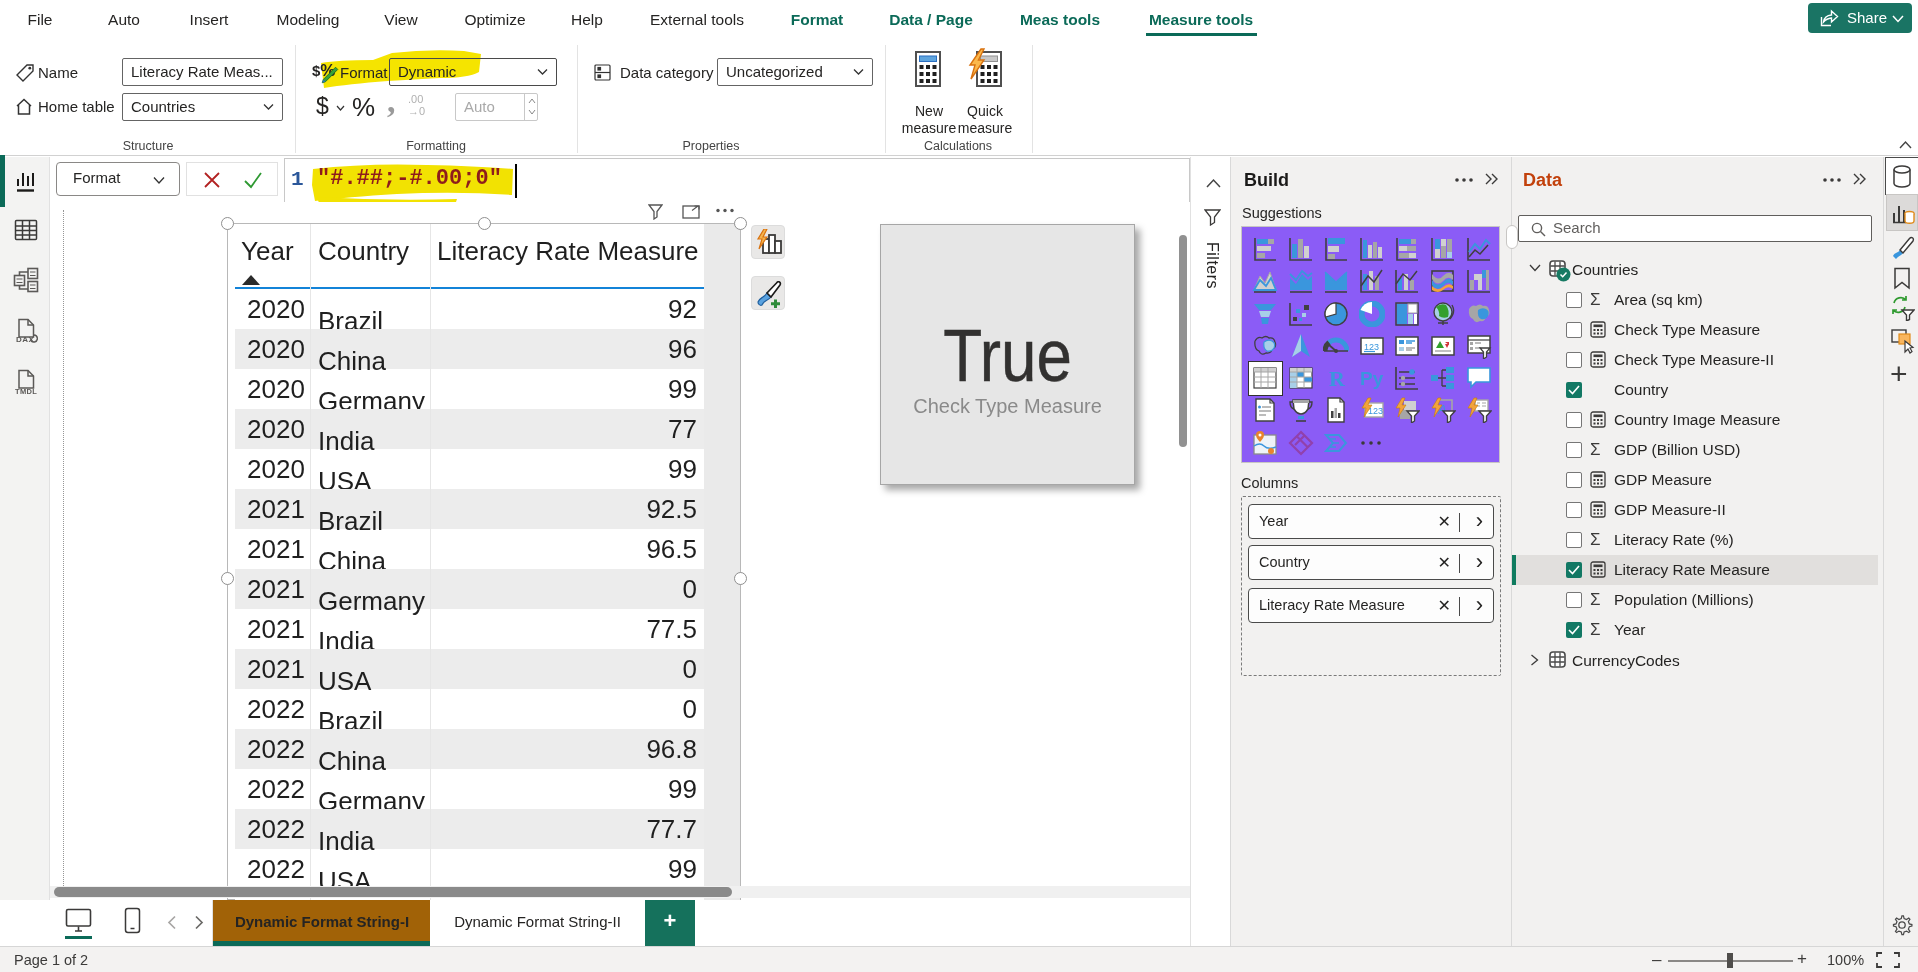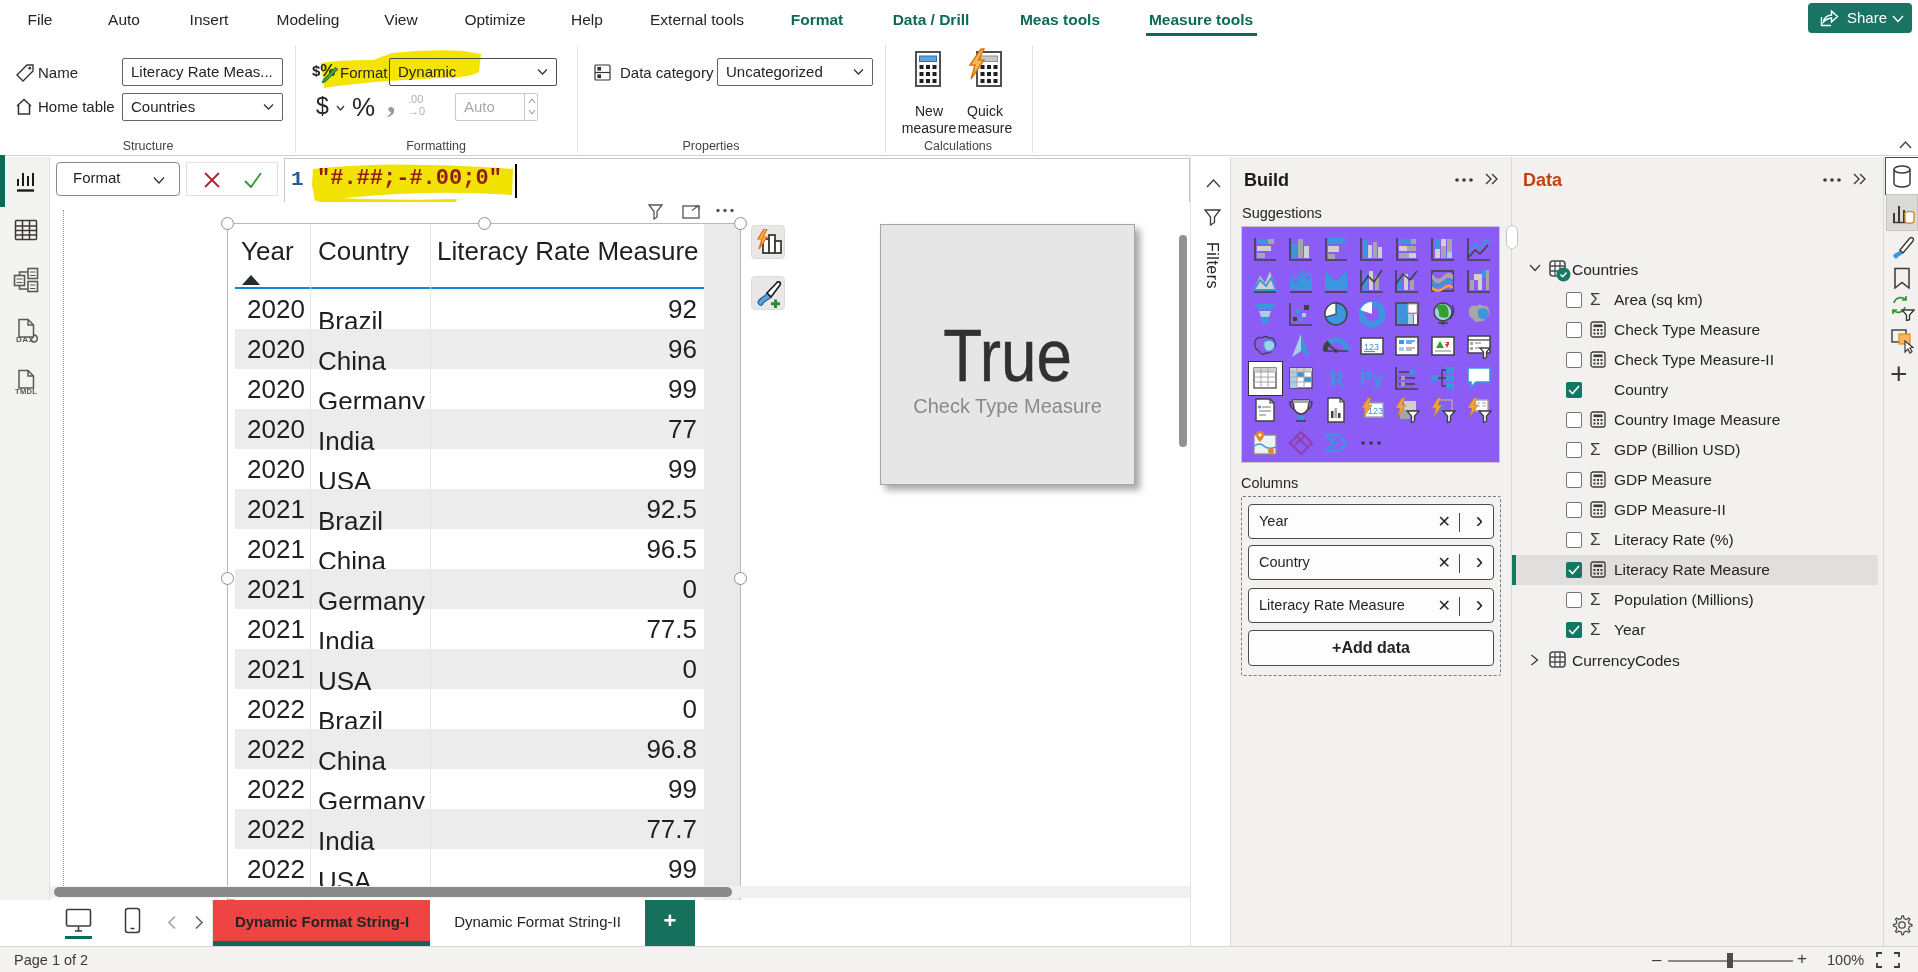--- a/index.html
+++ b/index.html
@@ -75,21 +75,21 @@
   <div id="menubar">
     <div class="mitem" style="left:20px;  width:40px;">File</div>
     <div class="mitem" style="left:95px;  width:58px;">Auto</div>
     <div class="mitem" style="left:182px; width:54px;">Insert</div>
     <div class="mitem" style="left:266px; width:84px;">Modeling</div>
     <div class="mitem" style="left:378px; width:46px;">View</div>
     <div class="mitem" style="left:456px; width:78px;">Optimize</div>
     <div class="mitem" style="left:565px; width:44px;">Help</div>
     <div class="mitem" style="left:638px; width:118px;">External tools</div>
     <div class="mitem mteal" style="left:783px; width:68px; font-weight:bold;">Format</div>
-    <div class="mitem mteal" style="left:884px; width:94px; font-weight:bold;">Data / Drill</div>
+    <div class="mitem mteal" style="left:884px; width:94px; font-weight:bold;">Data / Page</div>
     <div class="mitem mteal" style="left:1012px; width:96px; font-weight:bold;">Meas tools</div>
     <div class="mitem mteal" style="left:1143px; width:116px; font-weight:bold;">Measure tools</div>
     <div style="position:absolute; left:1146px; top:33px; width:111px; height:3px; background:#0b6a58;"></div>
     <div id="sharebtn">
       <svg class="abs" style="left:12px; top:6px;" width="19" height="18" viewBox="0 0 19 18" fill="none" stroke="#fff" stroke-width="1.4">
         <path d="M1.5 8 L1.5 16.5 L11 16.5"></path>
         <path d="M3.5 13 Q4.5 6.5 11.5 6 L11.5 2 L17.5 7.5 L11.5 13 L11.5 9 Q6.5 9.5 3.5 13 Z"></path>
       </svg>
       <span style="position:absolute; left:39px; top:6px;">Share</span>
       <svg class="abs" style="left:84px; top:12px;" width="12" height="8" viewBox="0 0 12 8" fill="none" stroke="#fff" stroke-width="1.5">
@@ -698,34 +698,40 @@
           <circle cx="4" cy="13" r="1.8" fill="#3b3a39"></circle>
           <circle cx="12" cy="13" r="1.8" fill="#3b3a39"></circle>
           <circle cx="20" cy="13" r="1.8" fill="#3b3a39"></circle>
         </svg>
     </div>
     <div class="abs" style="left:10px; top:318px; font-size:14.5px;">Columns</div>
     <div class="abs" style="left:10px; top:339px; width:260px; height:180px; border:1px dashed #7a7a7a; border-radius:2px;"></div>
     <div class="pill" style="top:347px;">Year<span class="pillx">✕</span><span class="pillsep"></span><span class="pillc">›</span></div>
     <div class="pill" style="top:388px;">Country<span class="pillx">✕</span><span class="pillsep"></span><span class="pillc">›</span></div>
     <div class="pill" style="top:431px;">Literacy Rate Measure<span class="pillx">✕</span><span class="pillsep"></span><span class="pillc">›</span></div>
-    <div class="abs" style="left:17px; top:473px; width:246px; height:36px; background:#fdfdfd; border:1px solid #4a4a4a; border-radius:4px; text-align:center; line-height:34px; font-size:16px; font-weight:bold;">+Add data</div>
   </div>
 
   <div id="data">
     <div class="abs" style="left:-6px; top:68px; width:12px; height:24px; background:#fff; border:1px solid #c8c6c4; border-radius:6px;"></div>
     <div class="abs" style="left:11px; top:13px; font-size:18px; font-weight:bold; color:#c2410c;">Data</div>
     <svg class="abs" style="left:310px; top:20px;" width="20" height="6" viewBox="0 0 20 6">
         <circle cx="3" cy="3" r="1.8" fill="#3b3a39"></circle>
         <circle cx="10" cy="3" r="1.8" fill="#3b3a39"></circle>
         <circle cx="17" cy="3" r="1.8" fill="#3b3a39"></circle>
       </svg>
     <svg class="abs" style="left:340px; top:16px;" width="16" height="12" viewBox="0 0 16 12" fill="none" stroke="#3b3a39" stroke-width="1.4">
         <path d="M2 1 L7 6 L2 11 M8 1 L13 6 L8 11"></path>
       </svg>
+    <div class="abs" style="left:6px; top:58px; width:354px; height:27px; background:#fff; border:1px solid #605e5c; border-radius:2px;">
+      <svg class="abs" style="left:12px; top:6px;" width="15" height="15" viewBox="0 0 15 15" fill="none" stroke="#605e5c" stroke-width="1.4">
+          <circle cx="6" cy="6" r="4.6"></circle>
+          <path d="M9.5 9.5 L14 14"></path>
+        </svg>
+      <div class="abs" style="left:34px; top:3px; font-size:15px; color:#605e5c;">Search</div>
+    </div>
 
     <svg class="abs" style="left:17px; top:106px;" width="12" height="9" viewBox="0 0 12 9" fill="none" stroke="#3b3a39" stroke-width="1.3">
         <path d="M1 2 L6 7.5 L11 2"></path>
       </svg>
     <svg class="abs" style="left:37px; top:103px;" width="22" height="22" viewBox="0 0 22 22">
       <rect x="1" y="1" width="15" height="15" rx="3" fill="#fff" stroke="#4a4a4a" stroke-width="1.6"></rect>
       <path d="M6 1.5 L6 15.5 M11 1.5 L11 15.5 M1.5 6 L15.5 6 M1.5 11 L15.5 11" stroke="#4a4a4a" stroke-width="1.3"></path>
       <circle cx="14.5" cy="14.5" r="7" fill="#177a63"></circle>
       <path d="M11.5 14.5 L13.7 16.7 L17.5 12.5" stroke="#fff" stroke-width="1.5" fill="none"></path>
     </svg>
@@ -904,21 +910,21 @@
     <svg class="abs" style="left:124px; top:7px;" width="17" height="27" viewBox="0 0 17 27" fill="none" stroke="#3b3a39" stroke-width="1.5">
       <rect x="1.5" y="1.5" width="14" height="24" rx="2.5"></rect>
       <path d="M6.5 21.5 L10.5 21.5"></path>
     </svg>
     <svg class="abs" style="left:167px; top:15px;" width="10" height="15" viewBox="0 0 10 15" fill="none" stroke="#a8a6a4" stroke-width="1.7">
         <path d="M8 1.5 L2 7.5 L8 13.5"></path>
       </svg>
     <svg class="abs" style="left:194px; top:15px;" width="10" height="15" viewBox="0 0 10 15" fill="none" stroke="#6b6967" stroke-width="1.7">
         <path d="M2 1.5 L8 7.5 L2 13.5"></path>
       </svg>
-    <div class="abs" style="left:212px; top:0; width:224px; height:46px; border-left:1px solid #e1e1e1; border-right:1px solid #e1e1e1; background:#ef4444;">
+    <div class="abs" style="left:212px; top:0; width:224px; height:46px; border-left:1px solid #e1e1e1; border-right:1px solid #e1e1e1; background:#a16207;">
       <div class="abs" style="left:0; top:13px; width:218px; text-align:center; font-size:15px; font-weight:bold;">Dynamic Format String-I</div>
       <div class="abs" style="left:0; top:41px; width:218px; height:5px; background:#0b6a58;"></div>
     </div>
     <div class="abs" style="left:430px; top:0; width:215px; height:46px; background:#fff;">
       <div class="abs" style="left:0; top:13px; width:215px; text-align:center; font-size:15px;">Dynamic Format String-II</div>
     </div>
     <div class="abs" style="left:645px; top:0; width:50px; height:46px; background:#15715c;">
       <div class="abs" style="left:0; top:8px; width:50px; text-align:center; font-size:22px; font-weight:bold; color:#fff;">+</div>
     </div>
   </div>

